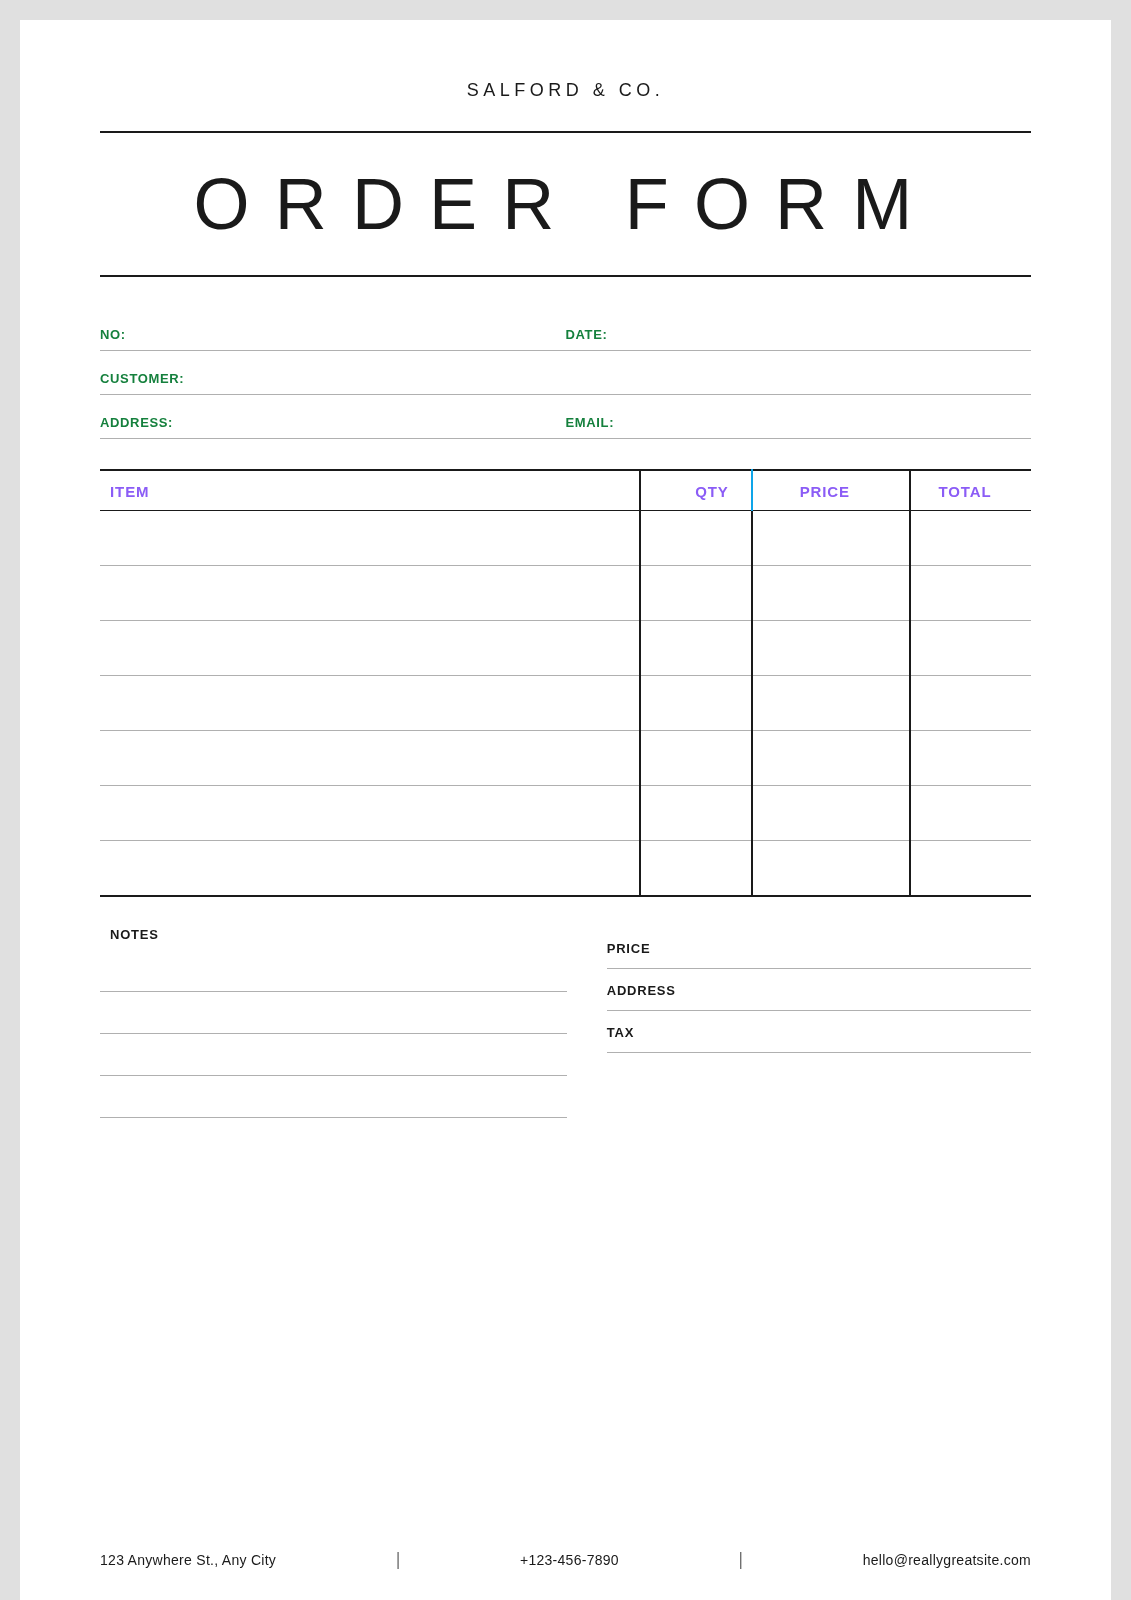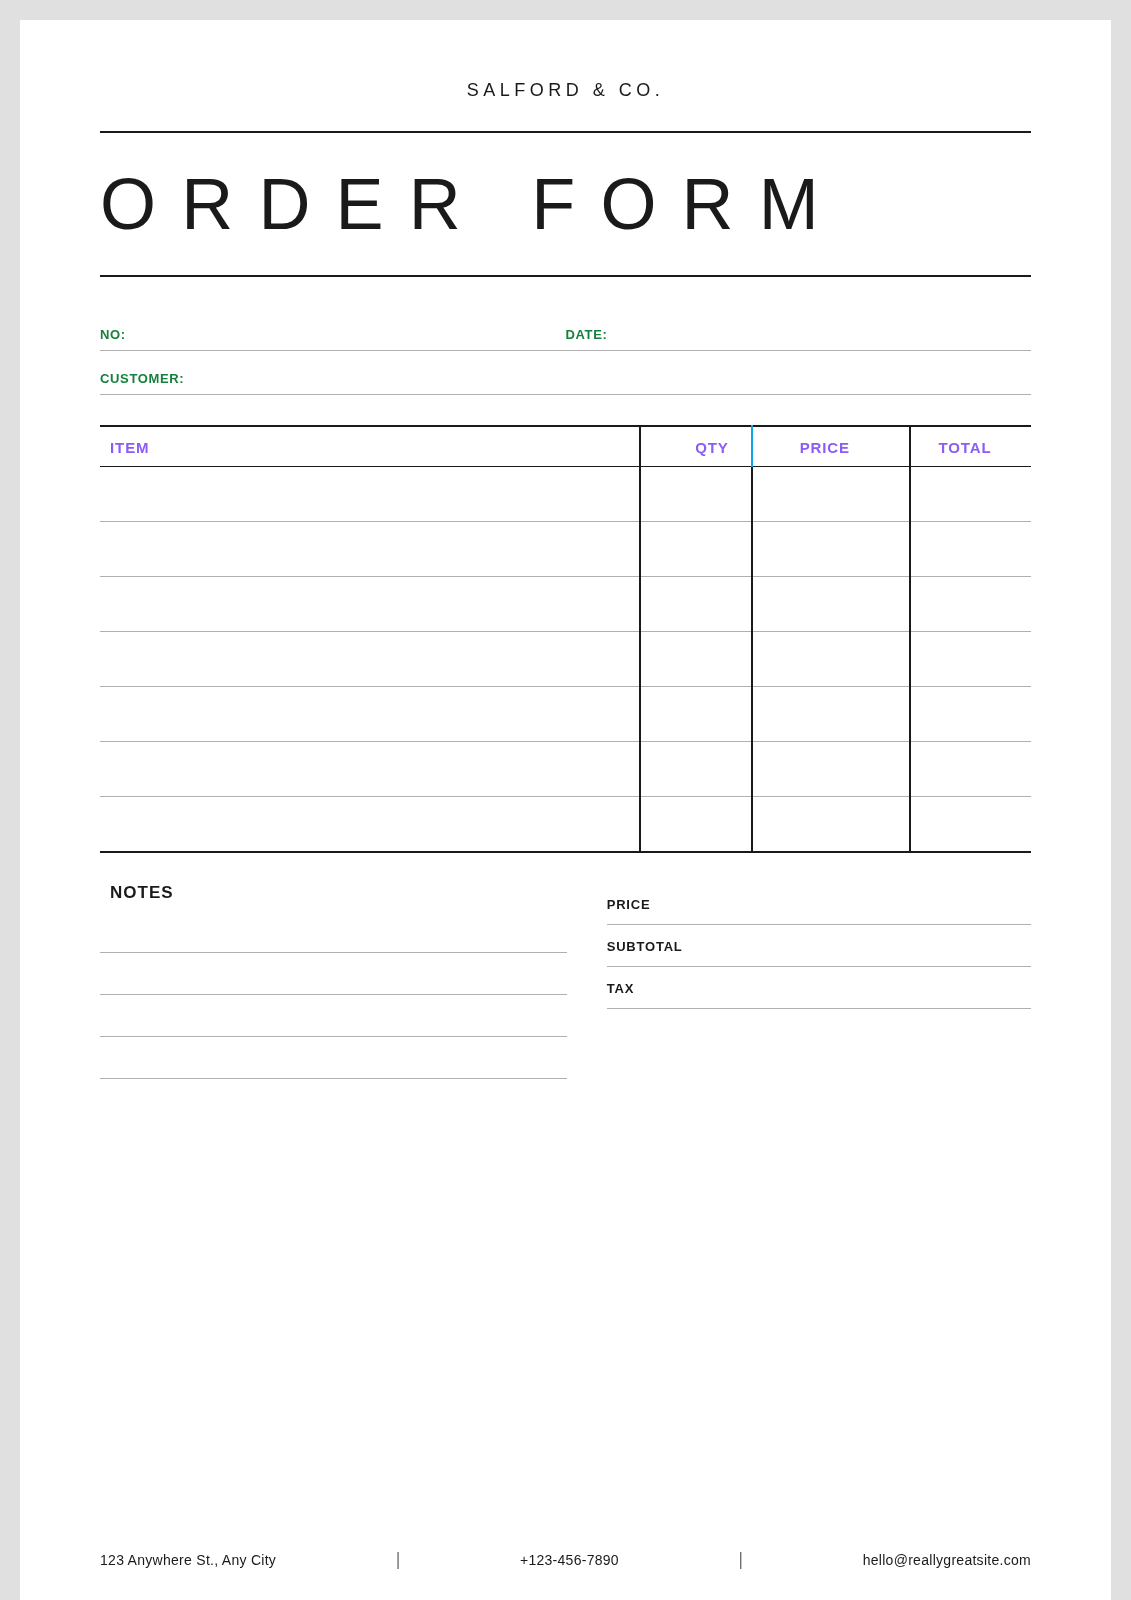--- a/index.html
+++ b/index.html
@@ -40,20 +40,21 @@
     }
 
     .divider-thick {
       border: none;
       border-top: 2px solid #1a1a1a;
       margin: 0;
     }
 
     
     .order-form-title {
+      text-align: center;
       font-size: 72px;
       font-weight: 300;
       letter-spacing: 0.35em;
       color: #1a1a1a;
       font-family: 'Arial', sans-serif;
       padding: 30px 0 30px 0;
     }
 
     
     .info-section {
@@ -165,21 +166,21 @@
       display: flex;
       gap: 40px;
       margin-bottom: 30px;
     }
 
     .notes-section {
       flex: 1.1;
     }
 
     .notes-label {
-      font-size: 17px;
+      font-size: 13px;
       font-weight: 700;
       letter-spacing: 0.06em;
       color: #1a1a1a;
       font-family: 'Arial', sans-serif;
       margin-bottom: 8px;
       padding-left: 10px;
     }
 
     .notes-lines {
       display: flex;
@@ -265,20 +266,30 @@
       </div>
     </div>
 
     <div class="info-row">
       <div class="info-cell">
         <span class="info-label">CUSTOMER:</span>
         <div class="info-value-line"></div>
       </div>
     </div>
 
+    <div class="info-row">
+      <div class="info-cell">
+        <span class="info-label">ADDRESS:</span>
+        <div class="info-value-line"></div>
+      </div>
+      <div class="info-cell">
+        <span class="info-label">EMAIL:</span>
+        <div class="info-value-line"></div>
+      </div>
+    </div>
   </div>
 
   <table class="items-table">
     <thead>
       <tr>
         <th class="col-item">ITEM</th>
         <th class="col-qty">QTY</th>
         <th class="col-price">PRICE</th>
         <th class="col-total">TOTAL</th>
       </tr>
@@ -341,21 +352,21 @@
         <div class="notes-line"></div>
       </div>
     </div>
 
     <div class="totals-section">
       <div class="totals-row">
         <span class="totals-label">PRICE</span>
         <span class="totals-value"></span>
       </div>
       <div class="totals-row">
-        <span class="totals-label">SUBTOTAL</span>
+        <span class="totals-label">ADDRESS</span>
         <span class="totals-value"></span>
       </div>
       <div class="totals-row">
         <span class="totals-label">TAX</span>
         <span class="totals-value"></span>
       </div>
     </div>
 
   </div>
 

